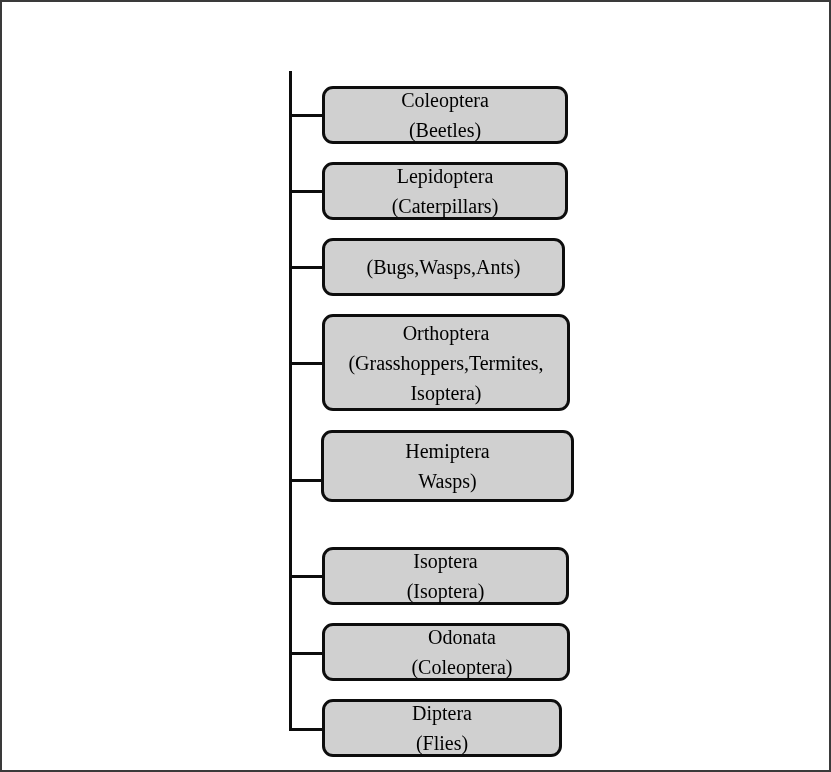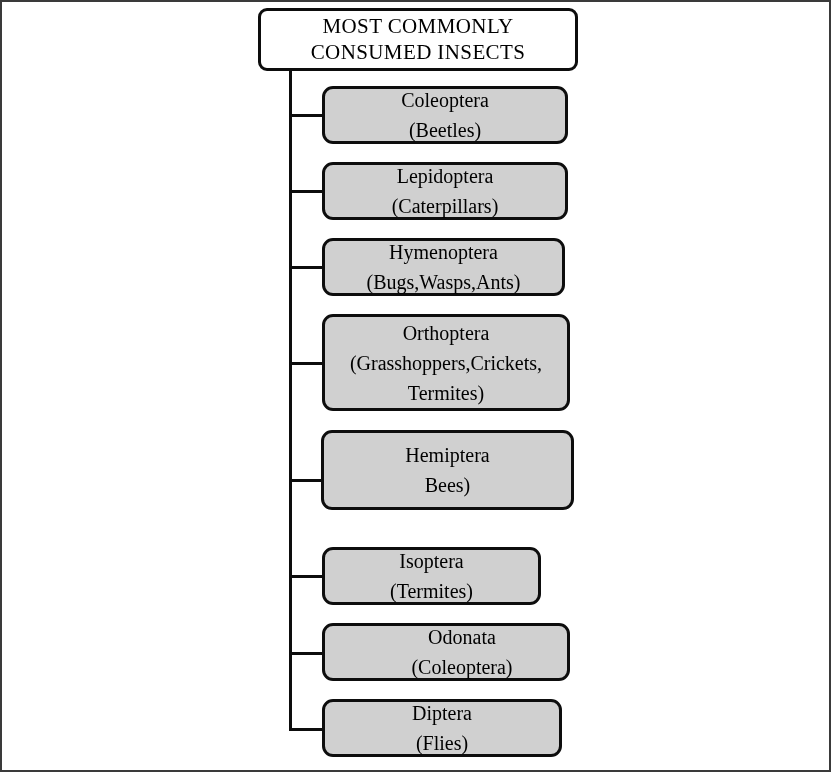--- a/index.html
+++ b/index.html
@@ -76,24 +76,20 @@
     left: 287px;
     height: 3px;
     background: #0d0d0d;
   }
 </style>
 </head>
 <body>
 
 <div id="canvas">
 
-  <div class="root-node">
-    <div class="root-line">MOST COMMONLY</div>
-    <div class="root-line">CONSUMED INSECTS</div>
-  </div>
 
   <div class="trunk" style="top:69px; height:659px;"></div>
 
   <div class="branch" style="top:112px; width:34px;"></div>
   <div class="branch" style="top:188px; width:34px;"></div>
   <div class="branch" style="top:264px; width:34px;"></div>
   <div class="branch" style="top:360px; width:34px;"></div>
   <div class="branch" style="top:477px; width:34px;"></div>
   <div class="branch" style="top:573px; width:34px;"></div>
   <div class="branch" style="top:650px; width:34px;"></div>
@@ -103,38 +99,37 @@
     <div class="node-line">Lepidoptera</div>
     <div class="node-line">(Caterpillars)</div>
   </div>
 
   <div class="child-node" style="left:320px; top:84px; width:246px; height:58px;">
     <div class="node-line">Coleoptera</div>
     <div class="node-line">(Beetles)</div>
   </div>
 
   <div class="child-node" style="left:320px; top:236px; width:243px; height:58px;">
-    <div class="node-line">Hymenoptera</div>
     <div class="node-line">(Bugs,Wasps,Ants)</div>
   </div>
 
   <div class="child-node" style="left:320px; top:312px; width:248px; height:97px;justify-content:flex-end;">
     <div class="node-line">Orthoptera</div>
-    <div class="node-line">(Grasshoppers,Crickets,</div>
-    <div class="node-line">Termites)</div>
+    <div class="node-line">(Grasshoppers,Termites,</div>
+    <div class="node-line">Isoptera)</div>
   </div>
 
-  <div class="child-node" style="left:319px; top:428px; width:253px; height:80px;">
+  <div class="child-node" style="left:319px; top:428px; width:253px; height:72px;">
     <div class="node-line">Hemiptera</div>
-    <div class="node-line">Bees)</div>
+    <div class="node-line">Wasps)</div>
   </div>
 
-  <div class="child-node" style="left:320px; top:545px; width:219px; height:58px;">
+  <div class="child-node" style="left:320px; top:545px; width:247px; height:58px;">
     <div class="node-line">Isoptera</div>
-    <div class="node-line">(Termites)</div>
+    <div class="node-line">(Isoptera)</div>
   </div>
 
   <div class="child-node" style="left:320px; top:621px; width:248px; height:58px;padding-left:32px;">
     <div class="node-line">Odonata</div>
     <div class="node-line">(Coleoptera)</div>
   </div>
 
   <div class="child-node" style="left:320px; top:697px; width:240px; height:58px;">
     <div class="node-line">Diptera</div>
     <div class="node-line">(Flies)</div>

